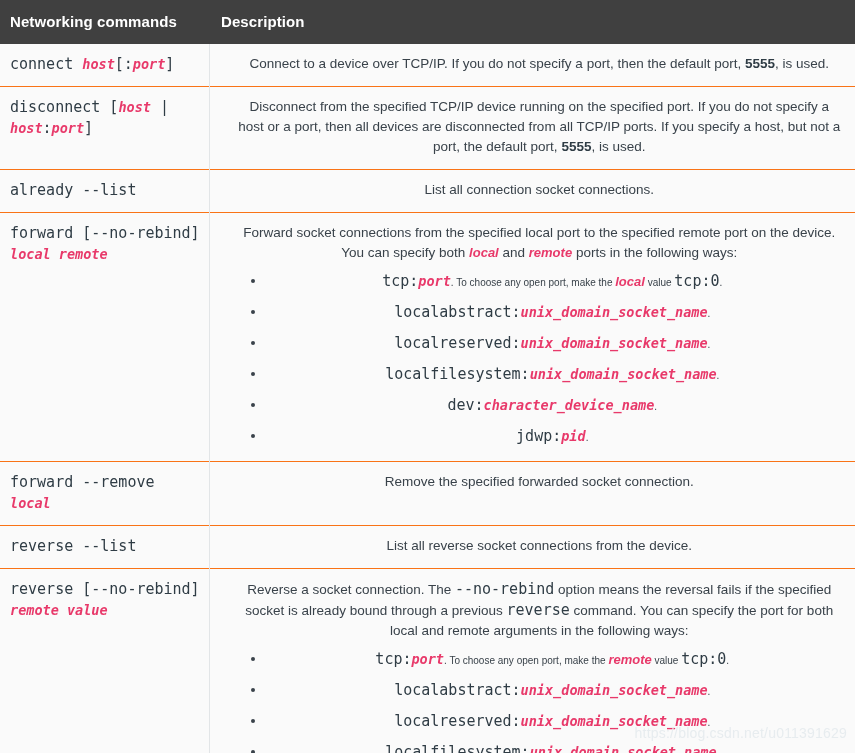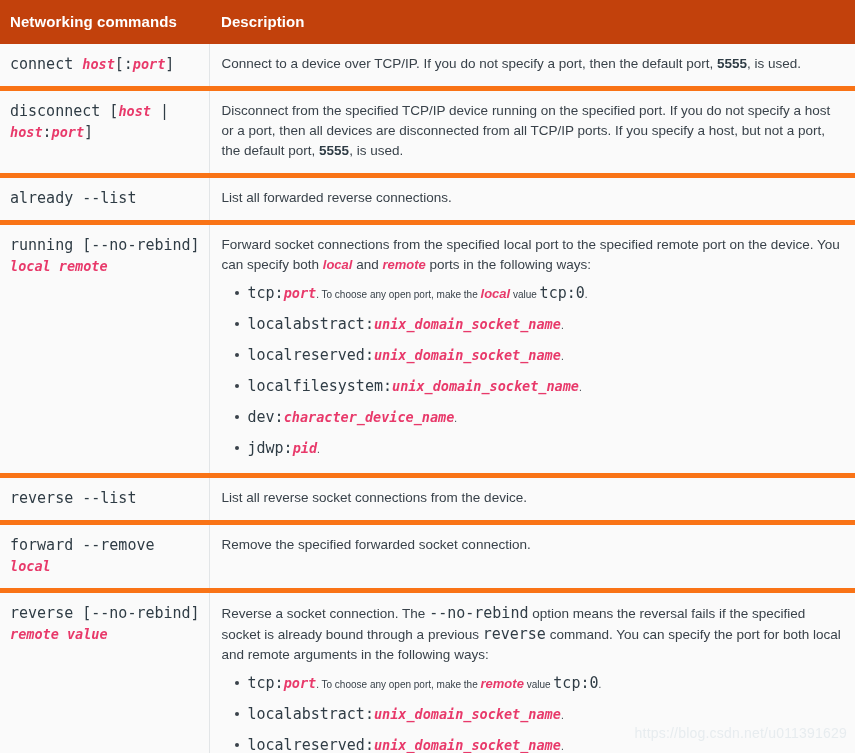--- a/index.html
+++ b/index.html
@@ -17,53 +17,54 @@
   .doc-table {
     width: 855px;
     border-collapse: collapse;
     table-layout: fixed;
     background: #fafafa;
   }
   .doc-table col.c1 { width: 209px; }
   .doc-table col.c2 { width: 646px; }
 
   thead th {
-    background: #c2410c;
+    background: #404040;
     color: #ffffff;
     font-size: 15px;
     font-weight: bold;
     text-align: left;
     padding: 13px 0 14px 10px;
     letter-spacing: 0.1px;
     vertical-align: middle;
   }
   thead th.desc-head { padding-left: 12px; }
 
   tbody td {
-    border-top: 5px solid #f97316;
+    border-top: 1px solid #f97316;
     vertical-align: top;
     background: #fafafa;
   }
   tbody tr:first-child td { border-top: none; }
 
   td.cmd {
     padding: 10px 8px 11px 10px;
     font-family: "DejaVu Sans Mono", monospace;
     font-size: 13.5px;
     line-height: 21px;
     color: #2f3c45;
     border-right: 1px solid #e2e5e7;
     white-space: normal;
     word-break: normal;
   }
   td.desc {
-    padding: 10px 14px 12px 12px;
+    padding: 10px 14px 12px 28px;
     font-size: 13.5px;
     line-height: 20px;
     color: #39424a;
+    text-align: center;
   }
   td.desc p {
     margin: 0;
   }
   td.desc p + ul { margin-top: 9px; }
 
   .var {
     color: #e8396a;
     font-style: italic;
     font-weight: bold;
@@ -150,47 +151,47 @@
       </tr>
       <tr>
         <td class="cmd"><span class="code">disconnect [</span><span class="var">host</span><span class="code"> | </span><span class="var">host</span><span class="code">:</span><span class="var">port</span><span class="code">]</span></td>
         <td class="desc">
           <p><span>Disconnect from the specified TCP/IP device running on the specified port. If you do not specify a host or a port, then all devices are disconnected from all TCP/IP ports. If you specify a host, but not a port, the default port, </span><span class="bold">5555</span><span>, is used.</span></p>
         </td>
       </tr>
       <tr>
         <td class="cmd"><span class="code">already --list</span></td>
         <td class="desc">
-          <p><span>List all forwarded reverse connections.</span></p>
-        </td>
-      </tr>
-      <tr>
-        <td class="cmd"><span class="code">running [--no-rebind] </span><span class="var">local remote</span></td>
+          <p><span>List all connection socket connections.</span></p>
+        </td>
+      </tr>
+      <tr>
+        <td class="cmd"><span class="code">forward [--no-rebind] </span><span class="var">local remote</span></td>
         <td class="desc">
           <p><span>Forward socket connections from the specified local port to the specified remote port on the device. You can specify both </span><span class="var-inline">local</span><span> and </span><span class="var-inline">remote</span><span> ports in the following ways:</span></p>
           <ul>
             <li><span class="code">tcp:</span><span class="var">port</span><span class="sans">. To choose any open port, make the </span><span class="var-inline">local</span><span class="sans"> value </span><span class="code">tcp:0</span><span class="sans">.</span></li>
             <li><span class="code">localabstract:</span><span class="var">unix_domain_socket_name</span><span class="sans">.</span></li>
             <li><span class="code">localreserved:</span><span class="var">unix_domain_socket_name</span><span class="sans">.</span></li>
             <li><span class="code">localfilesystem:</span><span class="var">unix_domain_socket_name</span><span class="sans">.</span></li>
             <li><span class="code">dev:</span><span class="var">character_device_name</span><span class="sans">.</span></li>
             <li><span class="code">jdwp:</span><span class="var">pid</span><span class="sans">.</span></li>
           </ul>
         </td>
       </tr>
       <tr>
+        <td class="cmd"><span class="code">forward --remove </span><span class="var">local</span></td>
+        <td class="desc">
+          <p><span>Remove the specified forwarded socket connection.</span></p>
+        </td>
+      </tr>
+      <tr>
         <td class="cmd"><span class="code">reverse --list</span></td>
         <td class="desc">
           <p><span>List all reverse socket connections from the device.</span></p>
-        </td>
-      </tr>
-      <tr>
-        <td class="cmd"><span class="code">forward --remove </span><span class="var">local</span></td>
-        <td class="desc">
-          <p><span>Remove the specified forwarded socket connection.</span></p>
         </td>
       </tr>
       <tr>
         <td class="cmd"><span class="code">reverse [--no-rebind] </span><span class="var">remote value</span></td>
         <td class="desc">
           <p><span>Reverse a socket connection. The </span><span class="code">--no-rebind</span><span> option means the reversal fails if the specified socket is already bound through a previous </span><span class="code">reverse</span><span> command. You can specify the port for both local and remote arguments in the following ways:</span></p>
           <ul>
             <li><span class="code">tcp:</span><span class="var">port</span><span class="sans">. To choose any open port, make the </span><span class="var-inline">remote</span><span class="sans"> value </span><span class="code">tcp:0</span><span class="sans">.</span></li>
             <li><span class="code">localabstract:</span><span class="var">unix_domain_socket_name</span><span class="sans">.</span></li>
             <li><span class="code">localreserved:</span><span class="var">unix_domain_socket_name</span><span class="sans">.</span></li>

